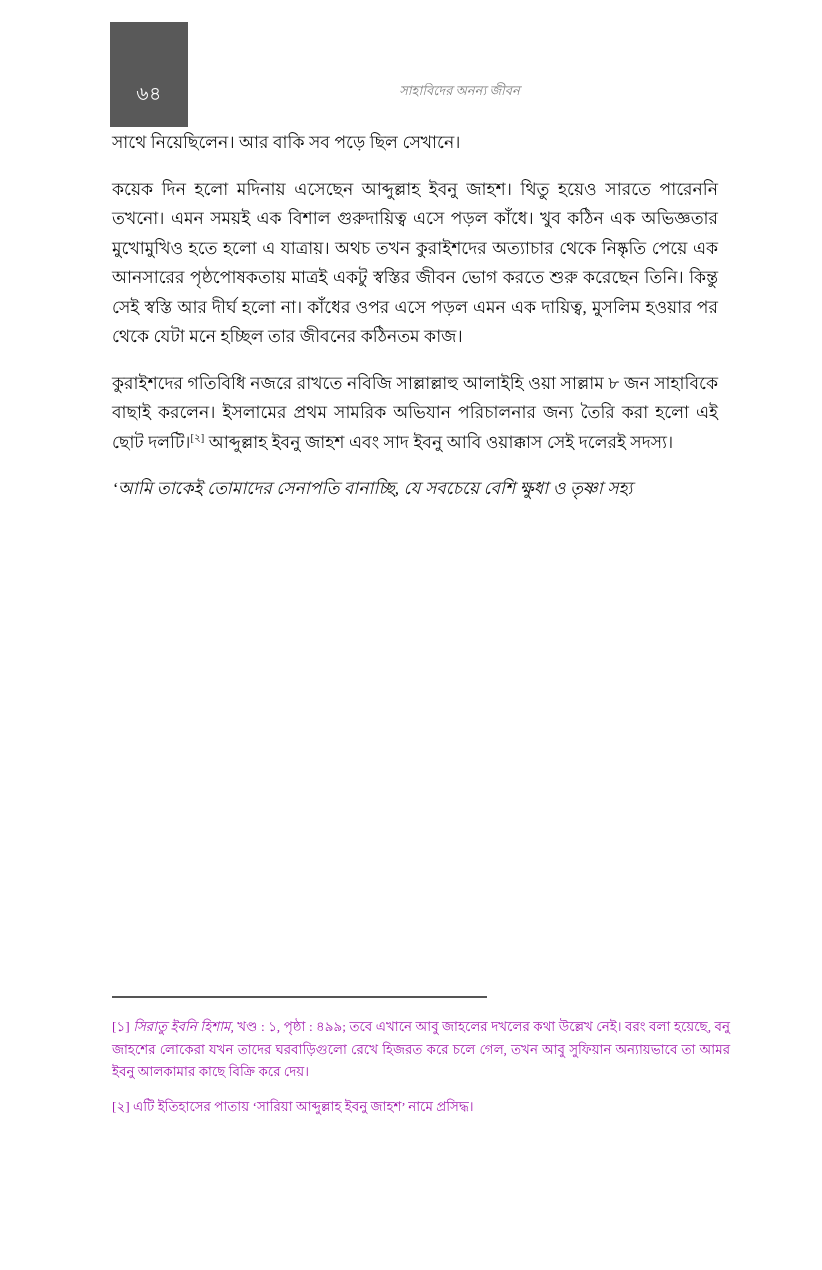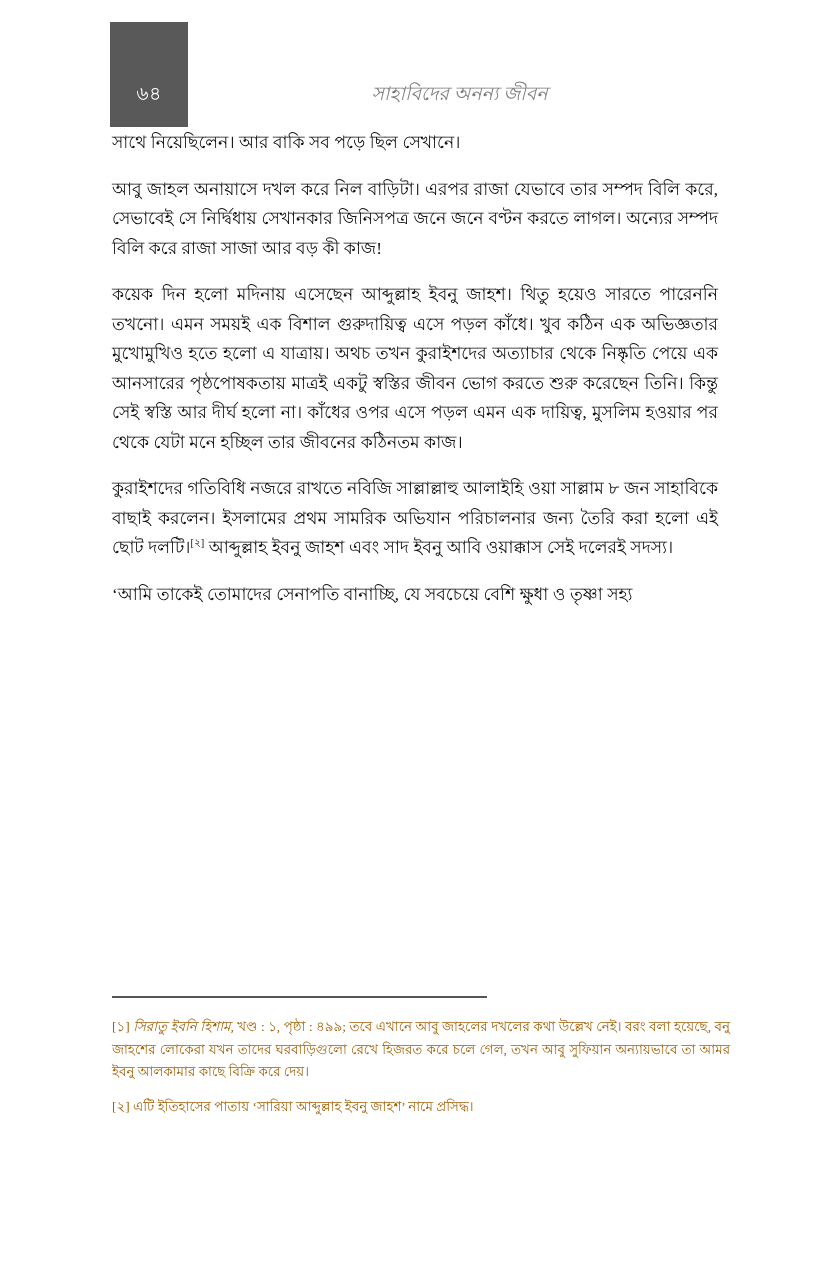--- a/index.html
+++ b/index.html
@@ -55,21 +55,21 @@
     letter-spacing: 0.5px;
   }
   .header-title {
     position: absolute;
     left: 188px;
     top: 62px;
     width: 543px;
     text-align: center;
     color: #7d7d7d;
     font-style: italic;
-    font-size: 19px;
+    font-size: 13px;
     line-height: 1;
     white-space: nowrap;
   }
 
   
   .content {
     position: absolute;
     left: 112px;
     top: 128px;
     width: 618px;
@@ -78,20 +78,21 @@
     margin: 0 12px 17px 0;
     font-size: 17.2px;
     line-height: 29.5px;
     text-align: justify;
     text-justify: inter-word;
     word-spacing: 0.2px;
     color: #0e0e0e;
   }
   p.para:last-child {
     margin-bottom: 0;
+    font-style: italic;
   }
   sup.fn-ref {
     font-size: 10.5px;
     vertical-align: super;
     line-height: 0;
   }
 
   
   .footnotes {
     position: absolute;
@@ -103,21 +104,21 @@
     width: 375px;
     height: 2px;
     background: #555555;
     margin: 0 0 18px 0;
   }
   p.footnote {
     margin: 0 0 12px 0;
     font-size: 13.4px;
     line-height: 22.5px;
     text-align: justify;
-    color: #a16207;
+    color: #a21caf;
   }
   p.footnote:last-child {
     margin-bottom: 8px;
   }
   .fn-marker {
     white-space: nowrap;
   }
   .fn-italic {
     font-style: italic;
   }
@@ -131,21 +132,20 @@
     <div class="folio-box">
       <div class="folio-number">৬৪</div>
     </div>
     <div class="header-title">সাহাবিদের অনন্য জীবন</div>
   </div>
 
   <div class="content">
 
     <p class="para">সাথে নিয়েছিলেন। আর বাকি সব পড়ে ছিল সেখানে।</p>
 
-    <p class="para">আবু জাহল অনায়াসে দখল করে নিল বাড়িটা। এরপর রাজা যেভাবে তার সম্পদ বিলি করে, সেভাবেই সে নির্দ্বিধায় সেখানকার জিনিসপত্র জনে জনে বণ্টন করতে লাগল। অন্যের সম্পদ বিলি করে রাজা সাজা আর বড় কী কাজ!</p>
 
 
 
 
 
     <p class="para">কয়েক দিন হলো মদিনায় এসেছেন আব্দুল্লাহ ইবনু জাহশ। থিতু হয়েও সারতে পারেননি তখনো। এমন সময়ই এক বিশাল গুরুদায়িত্ব এসে পড়ল কাঁধে। খুব কঠিন এক অভিজ্ঞতার মুখোমুখিও হতে হলো এ যাত্রায়। অথচ তখন কুরাইশদের অত্যাচার থেকে নিষ্কৃতি পেয়ে এক আনসারের পৃষ্ঠপোষকতায় মাত্রই একটু স্বস্তির জীবন ভোগ করতে শুরু করেছেন তিনি। কিন্তু সেই স্বস্তি আর দীর্ঘ হলো না। কাঁধের ওপর এসে পড়ল এমন এক দায়িত্ব, মুসলিম হওয়ার পর থেকে যেটা মনে হচ্ছিল তার জীবনের কঠিনতম কাজ।</p>
 
     <p class="para"><span>কুরাইশদের গতিবিধি নজরে রাখতে নবিজি সাল্লাল্লাহু আলাইহি ওয়া সাল্লাম ৮ জন সাহাবিকে বাছাই করলেন। ইসলামের প্রথম সামরিক অভিযান পরিচালনার জন্য তৈরি করা হলো এই ছোট দলটি।</span><sup class="fn-ref">[২]</sup><span> আব্দুল্লাহ ইবনু জাহশ এবং সাদ ইবনু আবি ওয়াক্কাস সেই দলেরই সদস্য।</span></p>
 
     <p class="para">‘আমি তাকেই তোমাদের সেনাপতি বানাচ্ছি, যে সবচেয়ে বেশি ক্ষুধা ও তৃষ্ণা সহ্য</p>

